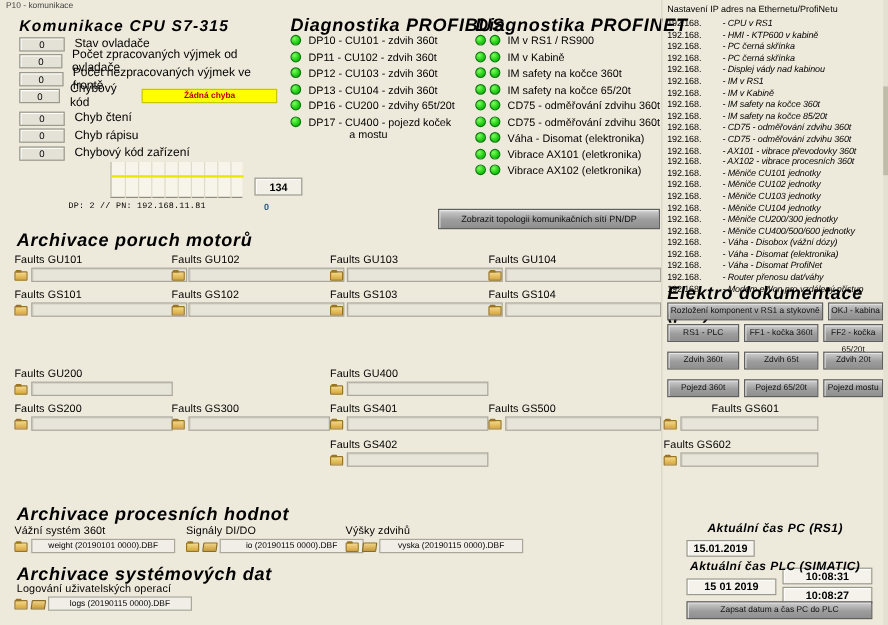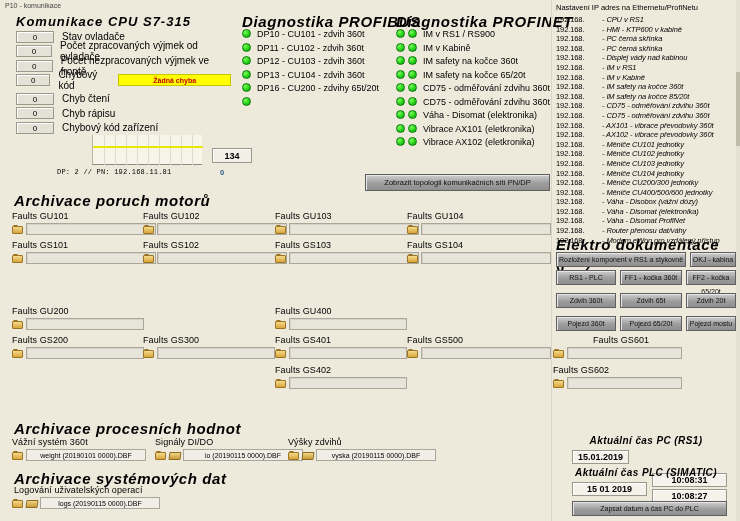--- a/index.html
+++ b/index.html
@@ -202,20 +202,21 @@
       <div class="ledrow">
         <span class="led"></span>
         <span class="ledtxt">DP13 - CU104 - zdvih 360t</span>
       </div>
       <div class="ledrow">
         <span class="led"></span>
         <span class="ledtxt">DP16 - CU200 - zdvihy 65t/20t</span>
       </div>
       <div class="ledrow">
         <span class="led"></span>
+        <span class="ledtxt">DP17 - CU400 - pojezd koček<span class="l2">a mostu</span></span>
       </div>
     </div>
 
   <div class="abs sec-ttl" style="left:396px;top:13px;">Diagnostika PROFINET</div>
   <div class="abs" id="profinet-list" style="left:396px;top:29px;width:160px;">
       <div class="ledrow">
         <span class="led"></span>
         <span class="led" style="margin-left: 3px;"></span>
         <span class="ledtxt">IM v RS1 / RS900</span>
       </div>
@@ -429,21 +430,21 @@
       <div class="iprow">
         <span class="ipaddr">192.168.</span>
         <span class="ipdesc">- CD75 - odměřování zdvihu 360t</span>
       </div>
       <div class="iprow">
         <span class="ipaddr">192.168.</span>
         <span class="ipdesc">- AX101 - vibrace převodovky 360t</span>
       </div>
       <div class="iprow">
         <span class="ipaddr">192.168.</span>
-        <span class="ipdesc">- AX102 - vibrace převodovky 360t</span>
+        <span class="ipdesc">- AX102 - vibrace procesních 360t</span>
       </div>
       <div class="iprow">
         <span class="ipaddr">192.168.</span>
         <span class="ipdesc">- Měniče CU101 jednotky</span>
       </div>
       <div class="iprow">
         <span class="ipaddr">192.168.</span>
         <span class="ipdesc">- Měniče CU102 jednotky</span>
       </div>
       <div class="iprow">

